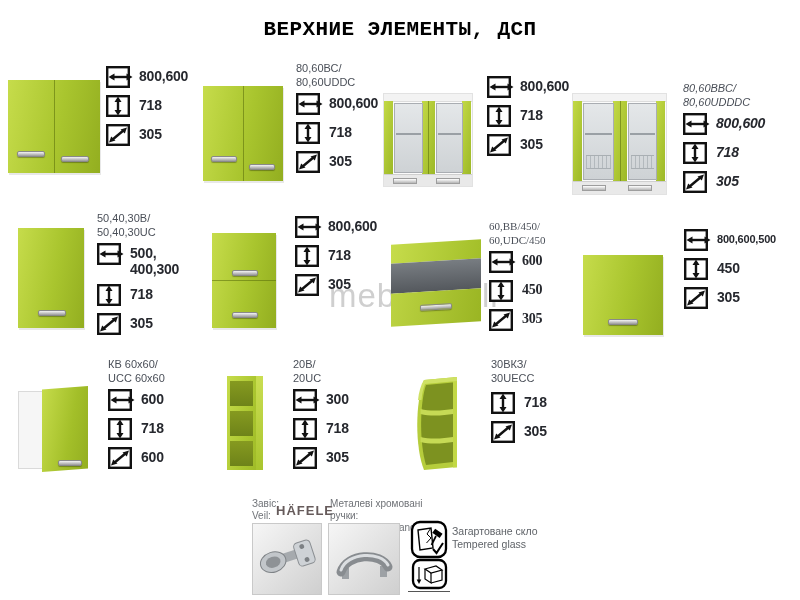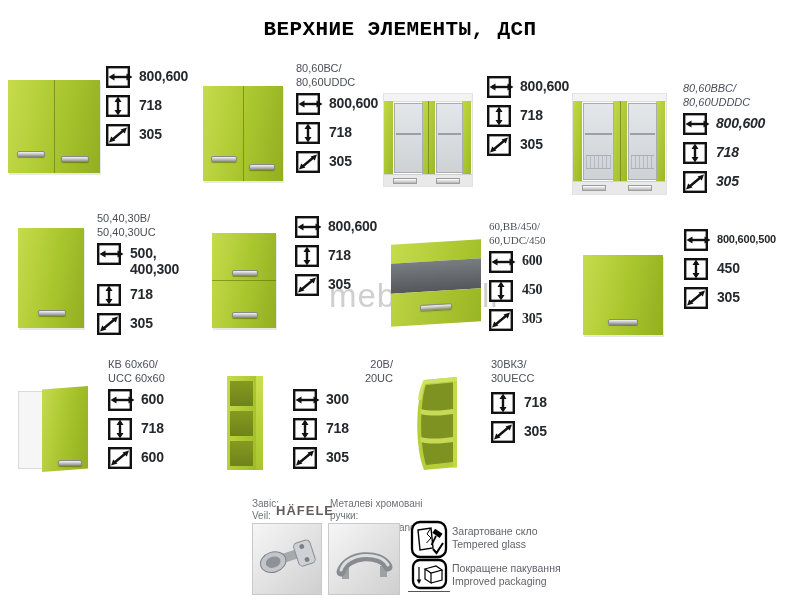--- a/index.html
+++ b/index.html
@@ -502,21 +502,21 @@
     </div>
   </div>
 
   <div class="card">
     <div class="shelfunit" style="left:227px;top:376px;width:36px;height:94px;">
       <div class="sidep"></div>
       <div class="comp" style="top:5px;"></div>
       <div class="comp" style="top:35px;"></div>
       <div class="comp" style="top:65px;"></div>
     </div>
-    <div class="info" style="left:293px;top:358px;text-align:right;">
+    <div class="info" style="left:293px;top:358px;">
       <div class="plabel">
         <span>20В/</span><br>
         <span>20UC</span>
       </div>
       <div class="spec first">
           <span class="sicon">
             <svg width="24" height="22" viewBox="0 0 24 22">
               <rect x="1.2" y="1.2" width="21.6" height="19.6" fill="#fff" stroke="#111" stroke-width="2.4"></rect>
               <line x1="5" y1="11" x2="24" y2="11" stroke="#111" stroke-width="2.4"></line>
               <polygon points="2.5,11 8.5,7.5 8.5,14.5" fill="#111"></polygon>
@@ -645,18 +645,14 @@
     <svg width="37" height="33" viewBox="0 0 37 33">
       <rect x="2" y="2" width="33" height="28" rx="7" fill="#fff" stroke="#000" stroke-width="2.3"></rect>
       <polygon points="14,11 25,8 31,12 20,15" fill="none" stroke="#000" stroke-width="1.2"></polygon>
       <polyline points="14,11 14,21 20,25 20,15" fill="none" stroke="#000" stroke-width="1.2"></polyline>
       <polyline points="31,12 31,22 20,25" fill="none" stroke="#000" stroke-width="1.2"></polyline>
       <line x1="8" y1="9" x2="8" y2="23" stroke="#000" stroke-width="1.2"></line>
       <polygon points="8,26 5.7,21.5 10.3,21.5" fill="#000"></polygon>
     </svg>
   </div>
   <div class="iconline" style="left:408px;top:591px;width:42px;"></div>
-  <div class="feat-text" style="left:452px;top:562px;">
-    <span>Покращене пакування</span><br>
-    <span>Improved packaging</span>
-  </div>
 
 </div>
 
 </body></html>

